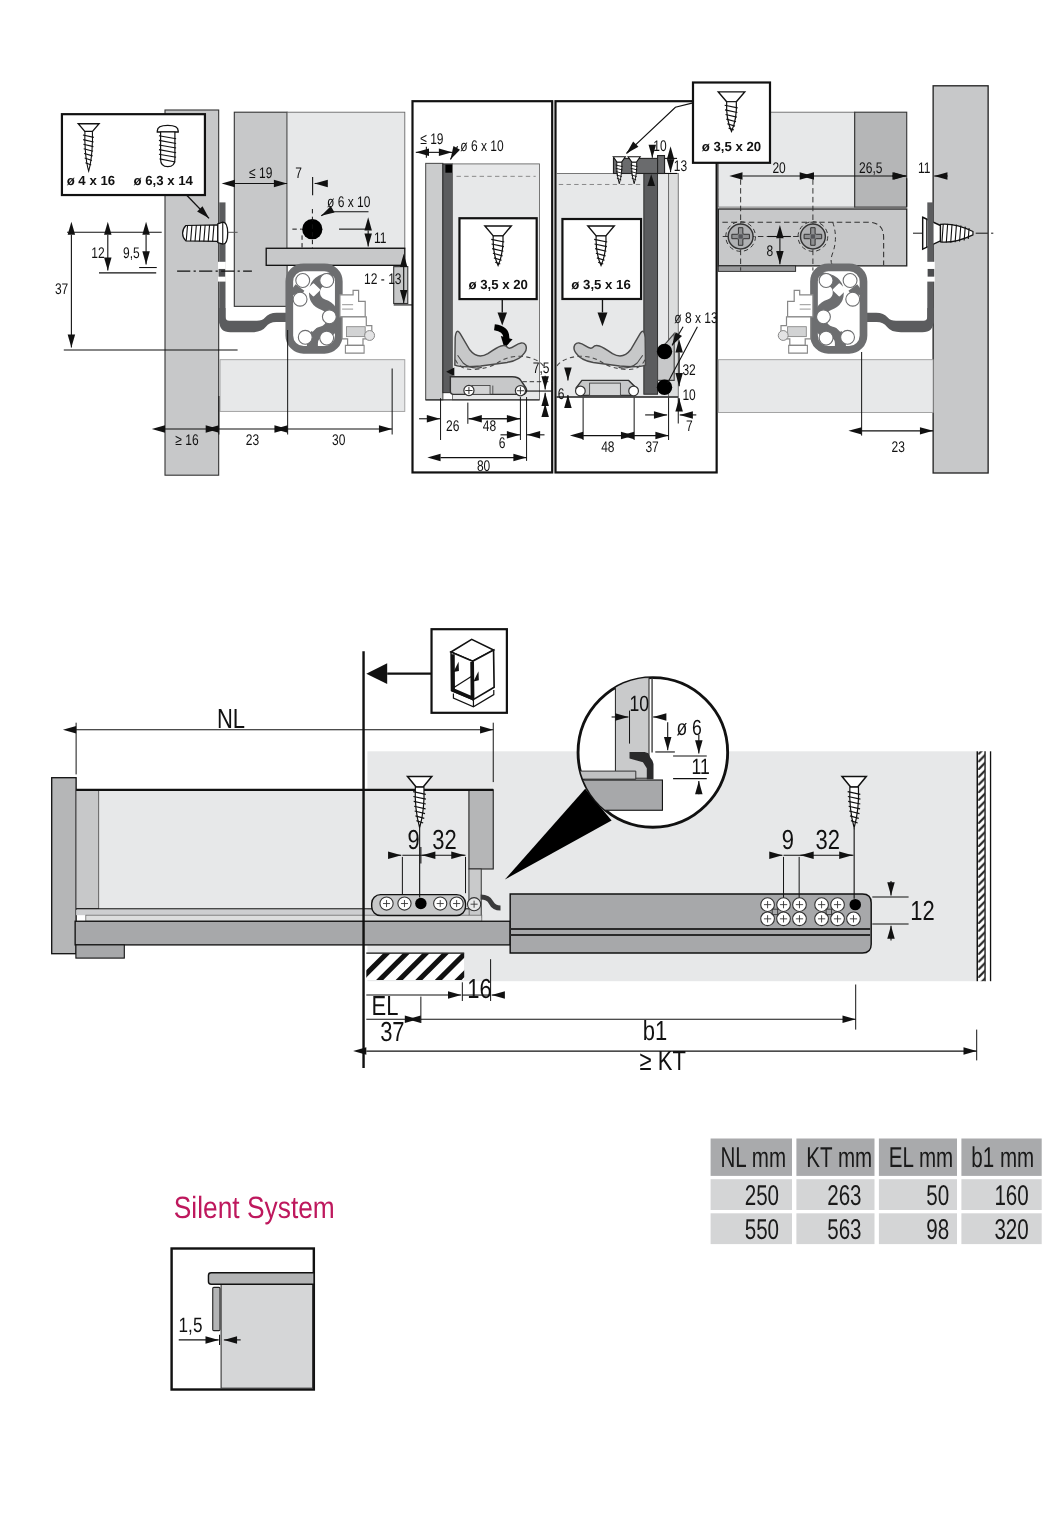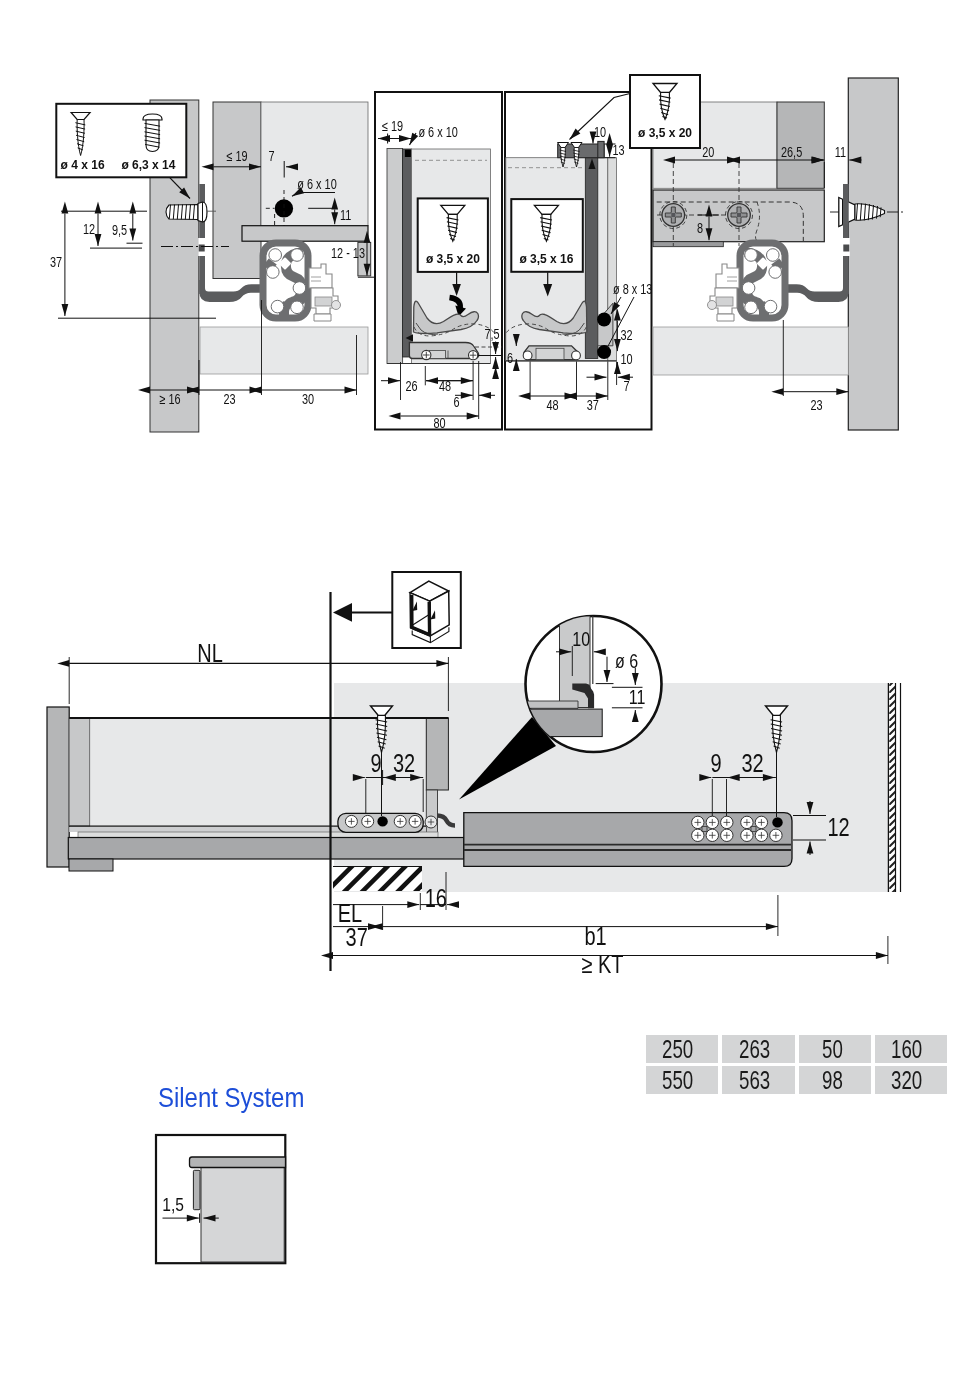--- a/index.html
+++ b/index.html
@@ -12,23 +12,23 @@
   .bb{font-size:12px;font-weight:bold;}
   .m,.ms{font-size:25px;transform:scaleX(0.8);transform-box:fill-box;transform-origin:center;}
   .ms{transform-origin:left center;}
   .c,.cs{font-size:20px;transform:scaleX(0.8);transform-box:fill-box;transform-origin:center;}
   .cs{transform-origin:left center;}
   #tbl{position:absolute;left:642px;top:1032px;border-collapse:separate;border-spacing:4px 3px;
        font-size:26px;color:#1a1a1a;table-layout:fixed;width:309px;}
   #tbl th,#tbl td{box-sizing:border-box;overflow:visible;line-height:25px;}
   #tbl th{background:#a9aaac;height:34px;font-weight:normal;text-align:left;
           padding:0 0 0 9px;}
-  #tbl td{background:#d4d5d6;height:28px;text-align:center;padding:0 0 0 4px;}
+  #tbl td{background:#d4d5d6;height:28px;text-align:right;padding:0 0 0 4px;}
   #tbl span{display:inline-block;transform:scaleX(0.72);transform-origin:left center;white-space:nowrap;}
-  #ss{position:absolute;left:158px;top:1082px;font-size:28px;color:#1d4ed8;}
+  #ss{position:absolute;left:158px;top:1082px;font-size:28px;color:#be185d;}
   #ss span{display:inline-block;transform:scaleX(0.855);transform-origin:left center;white-space:nowrap;}
 </style>
 </head>
 <body>
 <div id="page">
 <svg width="960" height="1396" viewBox="0 0 960 1396">
 <defs>
   <marker id="ae" markerWidth="14" markerHeight="8" refX="12.5" refY="4" orient="auto" markerUnits="userSpaceOnUse">
           <path d="M0.5,0.6 L12.5,4 L0.5,7.4 Z" fill="#111"></path>
         </marker>
@@ -533,20 +533,26 @@
   <line x1="199.6" y1="1213.4" x2="199.6" y2="1222.8" stroke="#111" stroke-width="1"></line>
 </g>
 <defs>
         <clipPath id="hclip">
           <rect x="333" y="866.5" width="89" height="24.5"></rect>
         </clipPath>
       </defs>
 </svg>
 <table id="tbl">
   <tbody>
+        <tr>
+          <th style="width:74.2px"><span>NL mm</span></th>
+          <th style="width:70.8px"><span>KT mm</span></th>
+          <th style="width:70.8px"><span>EL mm</span></th>
+          <th style="width:72.3px"><span>b1 mm</span></th>
+        </tr>
   <tr>
           <td><span>250</span></td>
           <td><span>263</span></td>
           <td><span>50</span></td>
           <td><span>160</span></td>
         </tr>
   <tr>
           <td><span>550</span></td>
           <td><span>563</span></td>
           <td><span>98</span></td>

